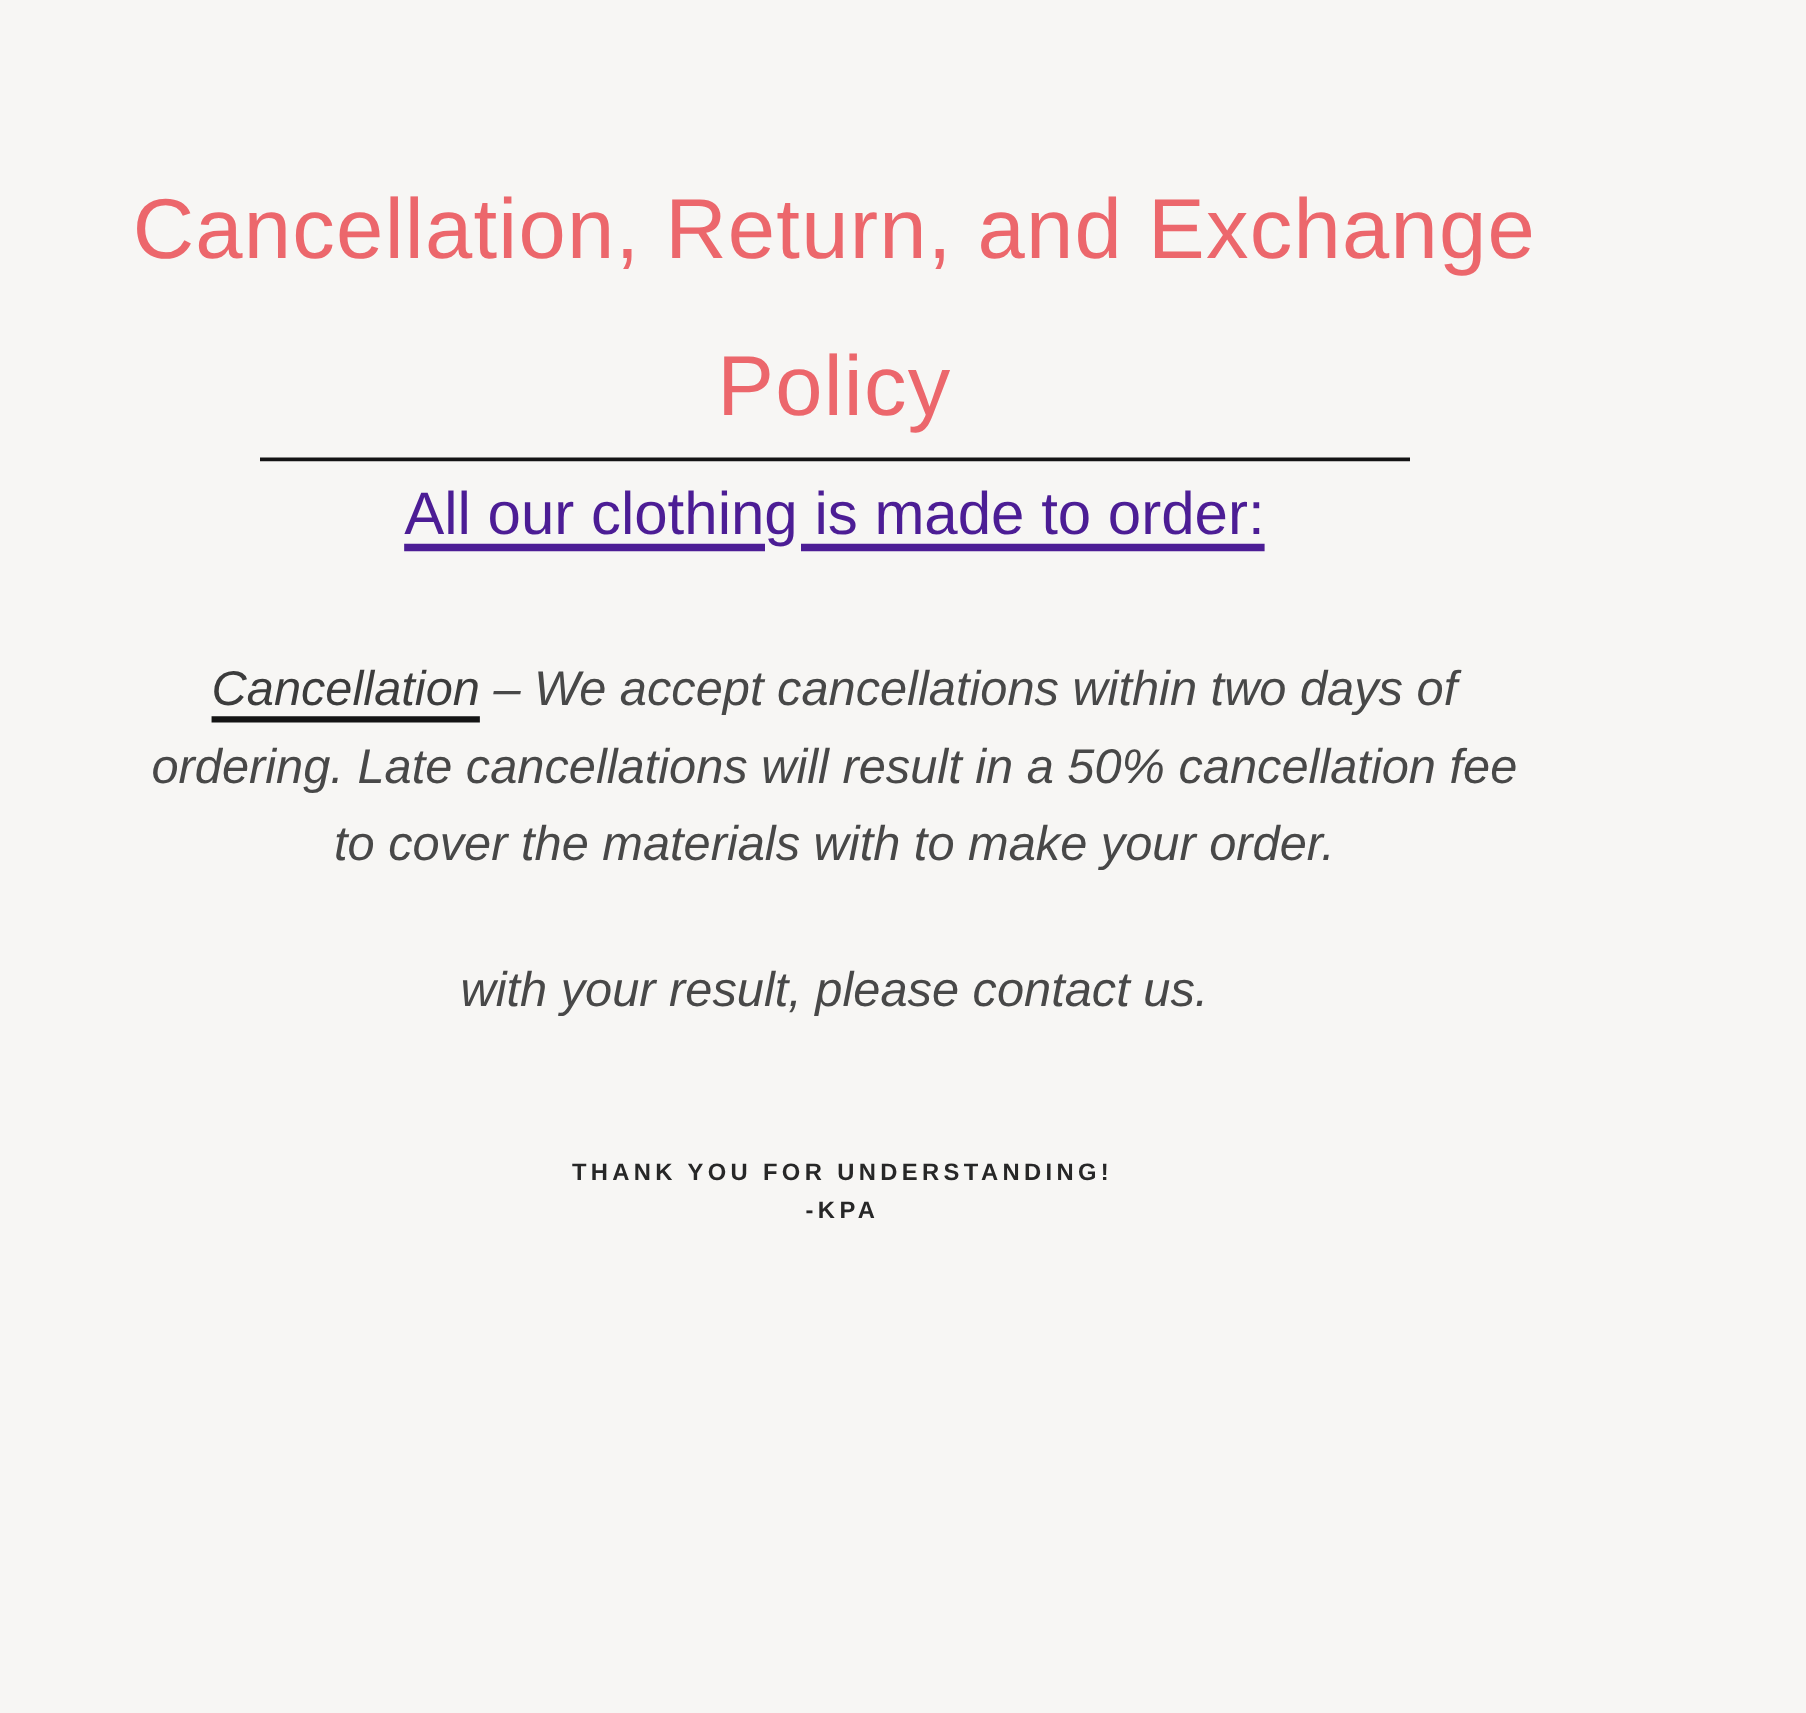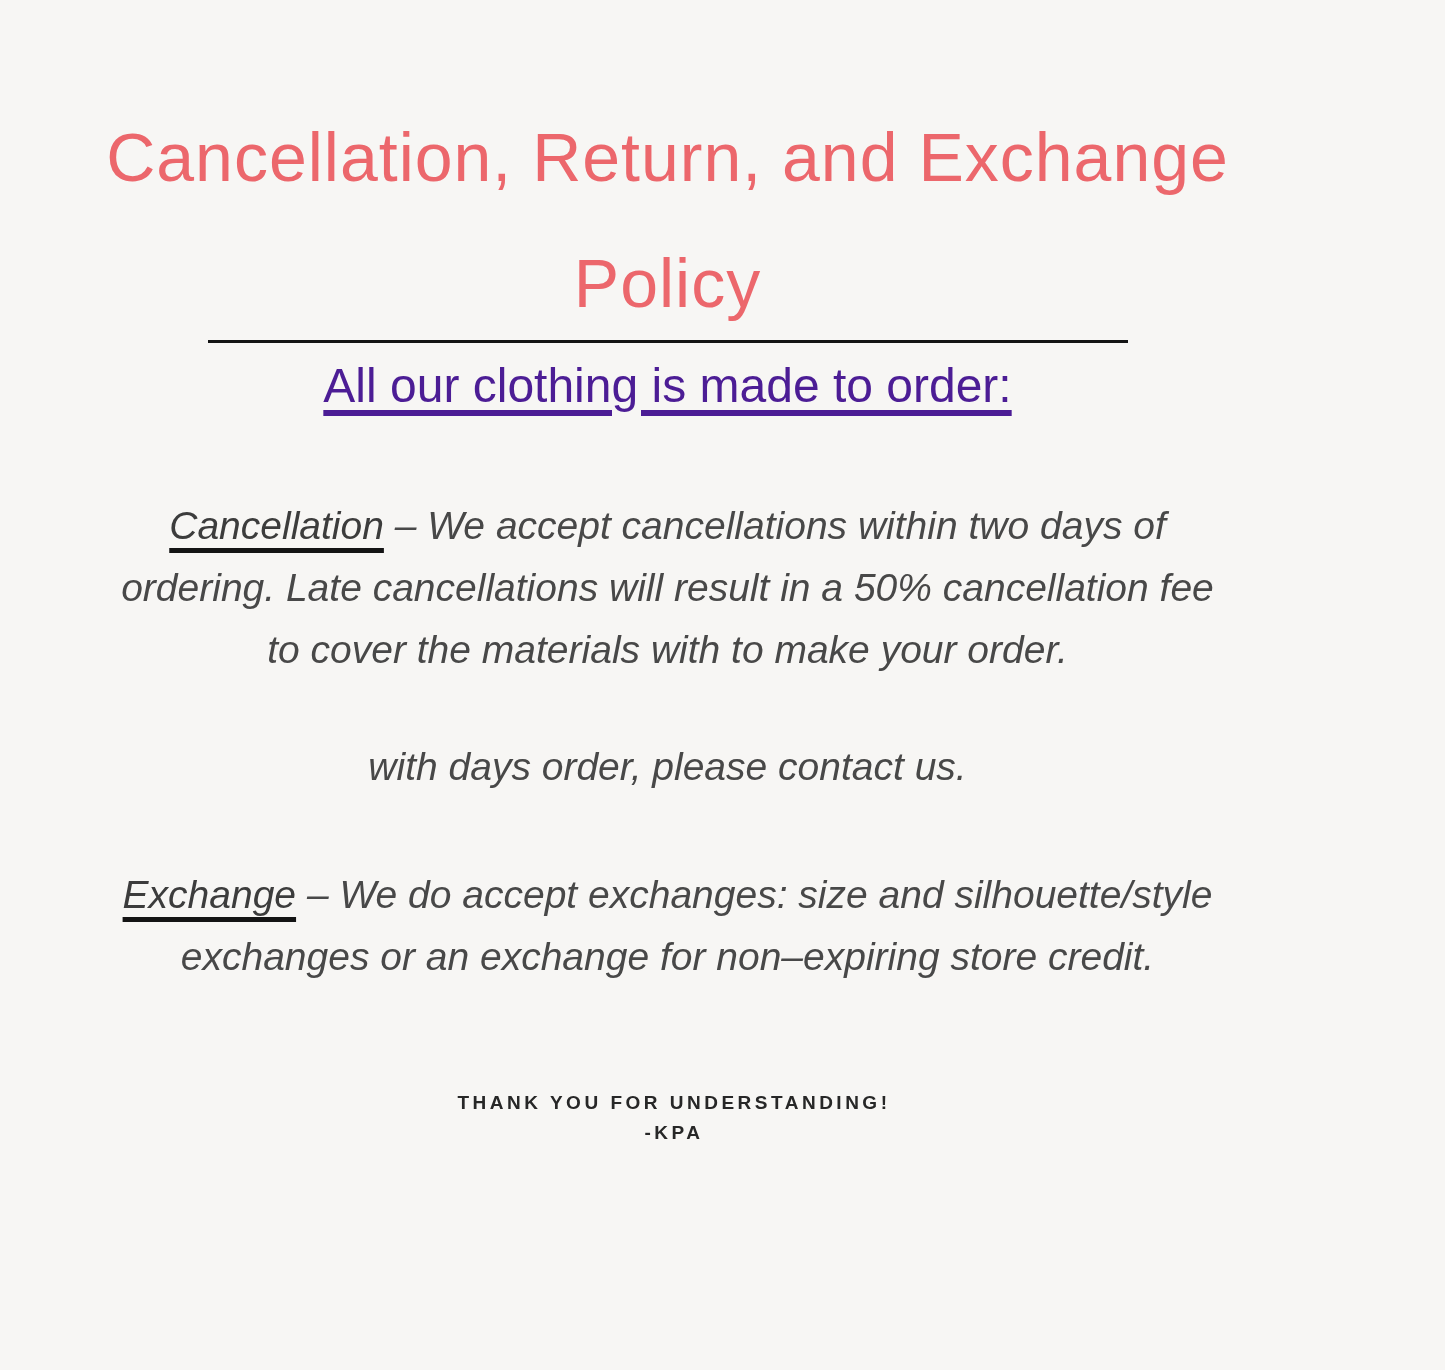--- a/index.html
+++ b/index.html
@@ -11,21 +11,21 @@
   }
 
   body {
     background: #f7f6f4;
     font-family: "Liberation Sans", sans-serif;
   }
 
   .canvas {
     width: 1335px;
     height: 1370px;
-    padding-top: 94px;
+    padding-top: 120px;
     text-align: center;
   }
 
   
   .title {
     color: #ec676c;
     font-size: 68px;
     font-weight: 100;
     line-height: 126px;
     letter-spacing: 1px;
@@ -101,26 +101,22 @@
 
   <h2 class="subtitle">All our clothing is made to order:</h2>
 
   <div class="para para-cancellation">
     <div class="line"><span class="term">Cancellation</span><span> – We accept cancellations within two days of</span></div>
     <div class="line">ordering. Late cancellations will result in a 50% cancellation fee</div>
     <div class="line">to cover the materials with to make your order.</div>
   </div>
 
   <div class="para para-return">
-    <div class="line">with days order, please contact us.</div>
+    <div class="line">with your result, please contact us.</div>
   </div>
 
-  <div class="para para-exchange">
-    <div class="line"><span class="term">Exchange</span><span> – We do accept exchanges: size and silhouette/style</span></div>
-    <div class="line">exchanges or an exchange for non–expiring store credit.</div>
-  </div>
 
   <div class="footer">
     <div>THANK YOU FOR UNDERSTANDING!</div>
     <div>-KPA</div>
   </div>
 
 </div>
 
 </body></html>

